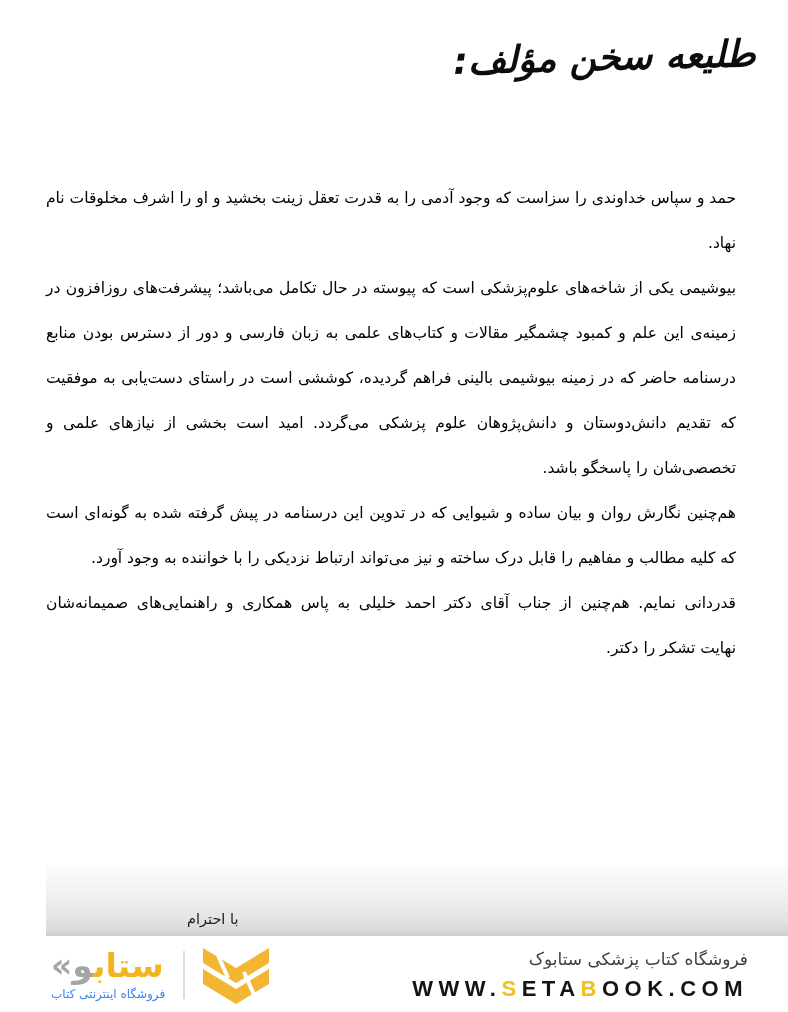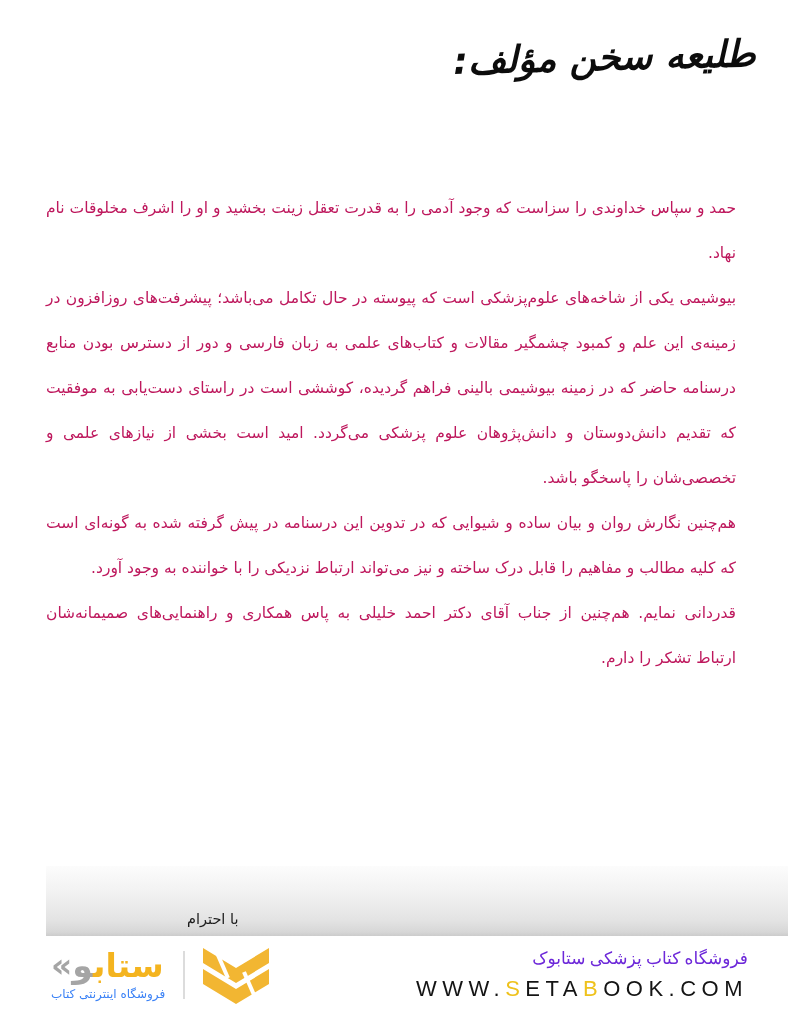--- a/index.html
+++ b/index.html
@@ -18,23 +18,23 @@
     font-size:37px;
     font-weight:bold;
     font-style:italic;
     color:#0c0c0c;
     transform:rotate(-1.5deg);
     letter-spacing:1px;
   }
   
   .body-text{
     position:absolute;
-    top:186px;left:46px;right:52px;
+    top:176px;left:46px;right:52px;
     direction:rtl;
-    color:#be185d;
+    color:#000000;
     font-size:15.5px;
     line-height:45px;
   }
   .paragraph{margin:0;}
   .line{text-align:justify;text-align-last:justify;white-space:normal;}
   .line.last{text-align-last:right;}
   
   .respect-band{
     position:absolute;
     top:866px;left:0;
@@ -89,28 +89,27 @@
   }
   .emblem{display:block;}
   .spacer{flex:1;}
   .right-block{
     margin-right:40px;
     text-align:right;
   }
   .store-name{
     direction:rtl;
     font-size:17px;
-    color:#6d28d9;
+    color:#404040;
     margin-bottom:7px;
-    font-family:Liberation Serif, serif;
   }
   .url{
     font-family:"Liberation Sans","DejaVu Sans",sans-serif;
     font-size:22px;
-    font-weight:normal;
+    font-weight:bold;
     letter-spacing:5.5px;
     color:#141414;
     white-space:nowrap;
   }
 </style>
 </head>
 <body>
 
 <div class="page">
 
@@ -129,21 +128,21 @@
         <div class="line">درسنامه حاضر که در زمینه بیوشیمی بالینی فراهم گردیده، کوششی است در راستای دست‌یابی به موفقیت</div>
         <div class="line">که تقدیم دانش‌دوستان و دانش‌پژوهان علوم پزشکی می‌گردد. امید است بخشی از نیازهای علمی و</div>
         <div class="line last">تخصصی‌شان را پاسخگو باشد.</div>
       </div>
       <div class="paragraph">
         <div class="line">هم‌چنین نگارش روان و بیان ساده و شیوایی که در تدوین این درسنامه در پیش گرفته شده به گونه‌ای است</div>
         <div class="line last">که کلیه مطالب و مفاهیم را قابل درک ساخته و نیز می‌تواند ارتباط نزدیکی را با خواننده به وجود آورد.</div>
       </div>
       <div class="paragraph">
         <div class="line">قدردانی نمایم. هم‌چنین از جناب آقای دکتر احمد خلیلی به پاس همکاری و راهنمایی‌های صمیمانه‌شان</div>
-        <div class="line last">ارتباط تشکر را دارم.</div>
+        <div class="line last">نهایت تشکر را دکتر.</div>
       </div>
     </div>
 
   <div class="respect-band">
     <div class="respect-label">با احترام</div>
   </div>
 
   <div class="footer">
     <div class="brand">
       <div class="wordmark"><span class="gold">ستاب</span><span class="gray">و</span><span class="kaf">«</span></div>

